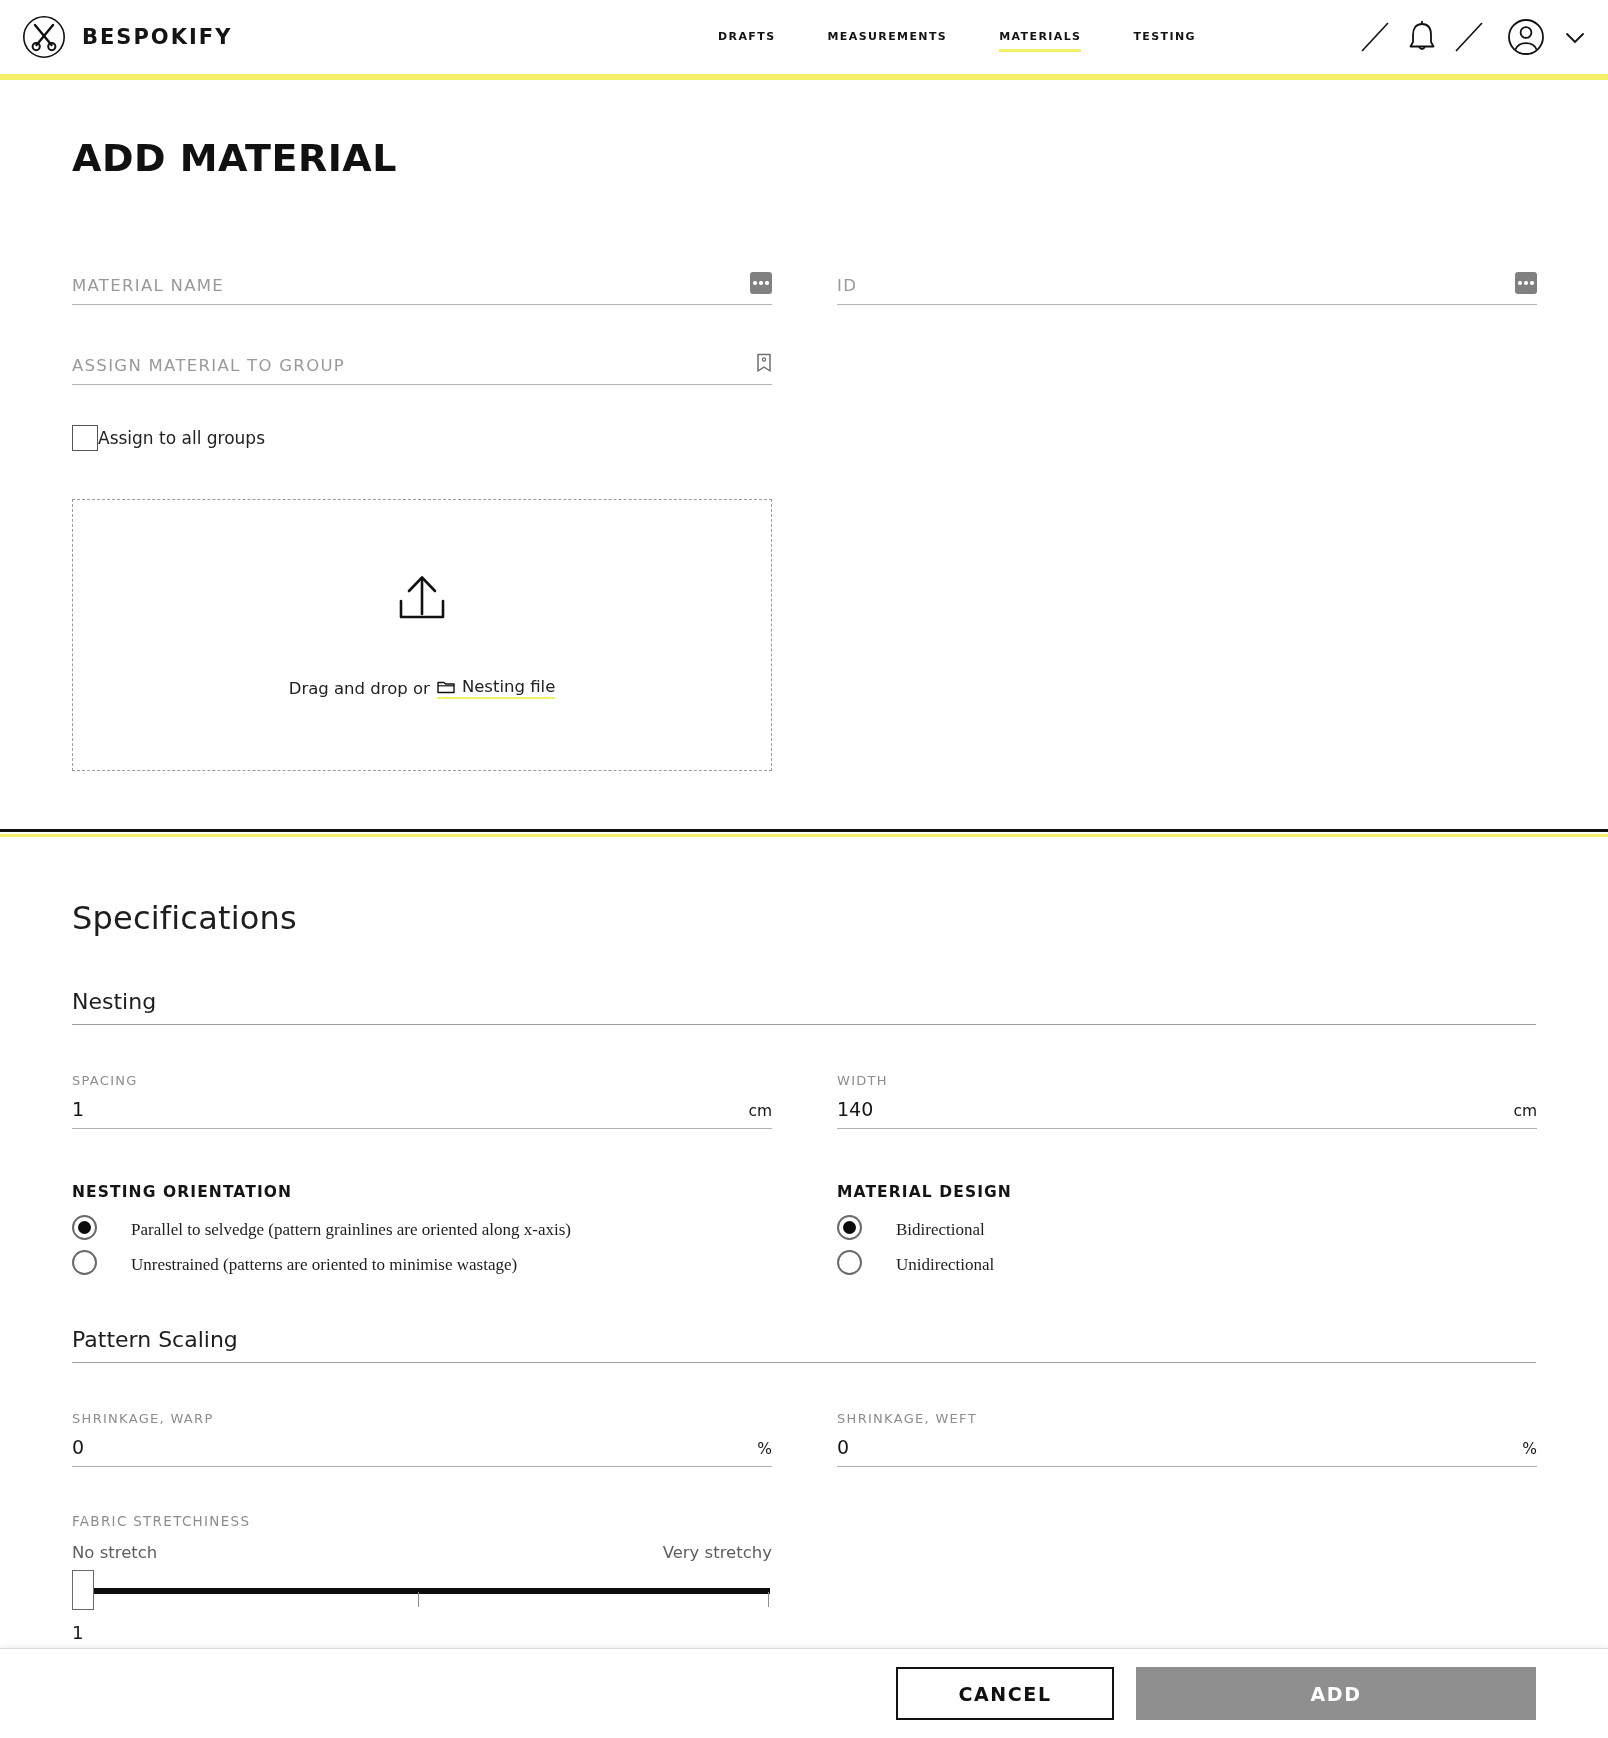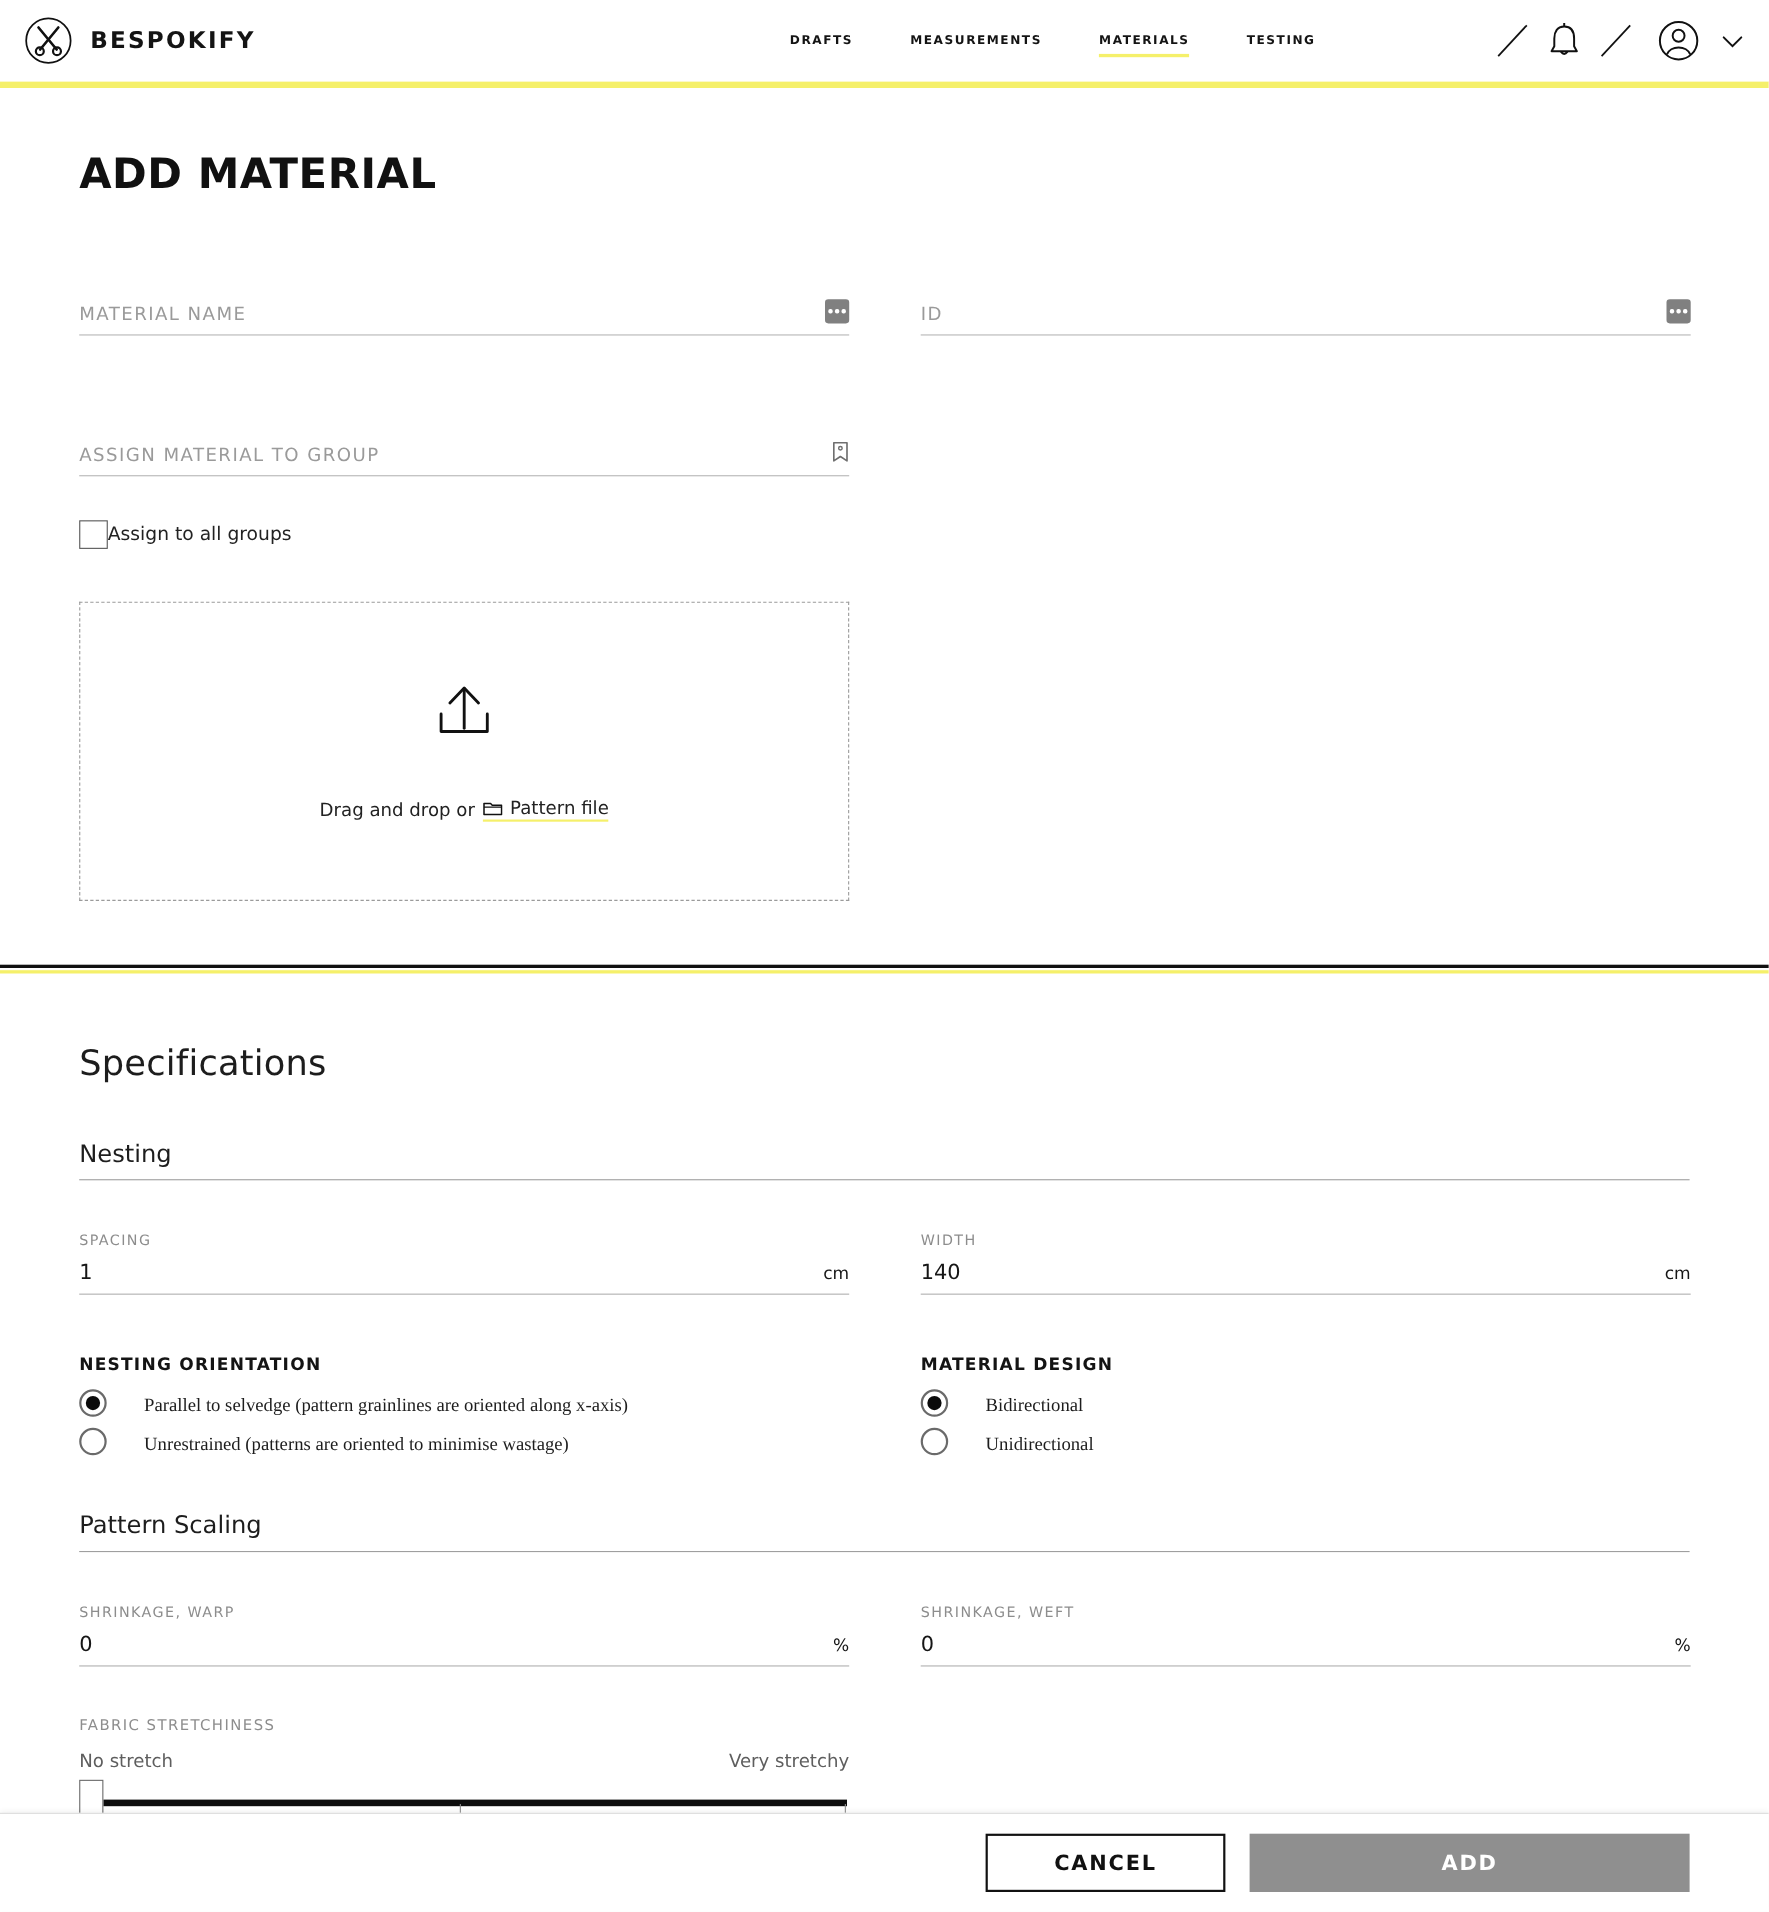--- a/index.html
+++ b/index.html
@@ -112,21 +112,21 @@
     width: 22px; height: 22px;
     background: #808080;
     border-radius: 3px;
     display: flex; align-items: center; justify-content: center;
     gap: 2.5px;
     margin-bottom: 1px;
   }
   .dots-icon i { width: 3.5px; height: 3.5px; border-radius: 50%; background:#fff; display:block; }
   .tag-icon { width: 16px; height: 20px; margin-bottom: 2px; }
 
-  .field-group-row { margin-top: 96px; }
+  .field-group-row { margin-top: 48px; }
 
   .checkrow {
     display: flex; align-items: center; gap: 0;
     margin-top: 40px;
   }
   .checkbox {
     width: 26px; height: 26px;
     border: 1.6px solid #555;
     background: #fff;
     cursor: pointer;
@@ -415,21 +415,21 @@
       </span>
       <div class="dz-text">
         <span>Drag and drop or</span>
         <span class="select-file">
           <span class="folder-icon">
             <svg viewBox="0 0 18 15" width="18" height="15">
               <path d="M1 3.5 L1 13.5 L17 13.5 L17 5 L8.5 5 L7 3.5 Z" fill="none" stroke="#111" stroke-width="1.4" stroke-linejoin="round"></path>
               <line x1="1" y1="6.8" x2="17" y2="6.8" stroke="#111" stroke-width="1.2"></line>
             </svg>
           </span>
-          <span>Pattern file</span>
+          <span>Nesting file</span>
         </span>
       </div>
     </div>
   </div>
 
   <div class="divider-wrap">
     <div class="divider-black"></div>
     <div class="divider-yellow"></div>
   </div>
 

